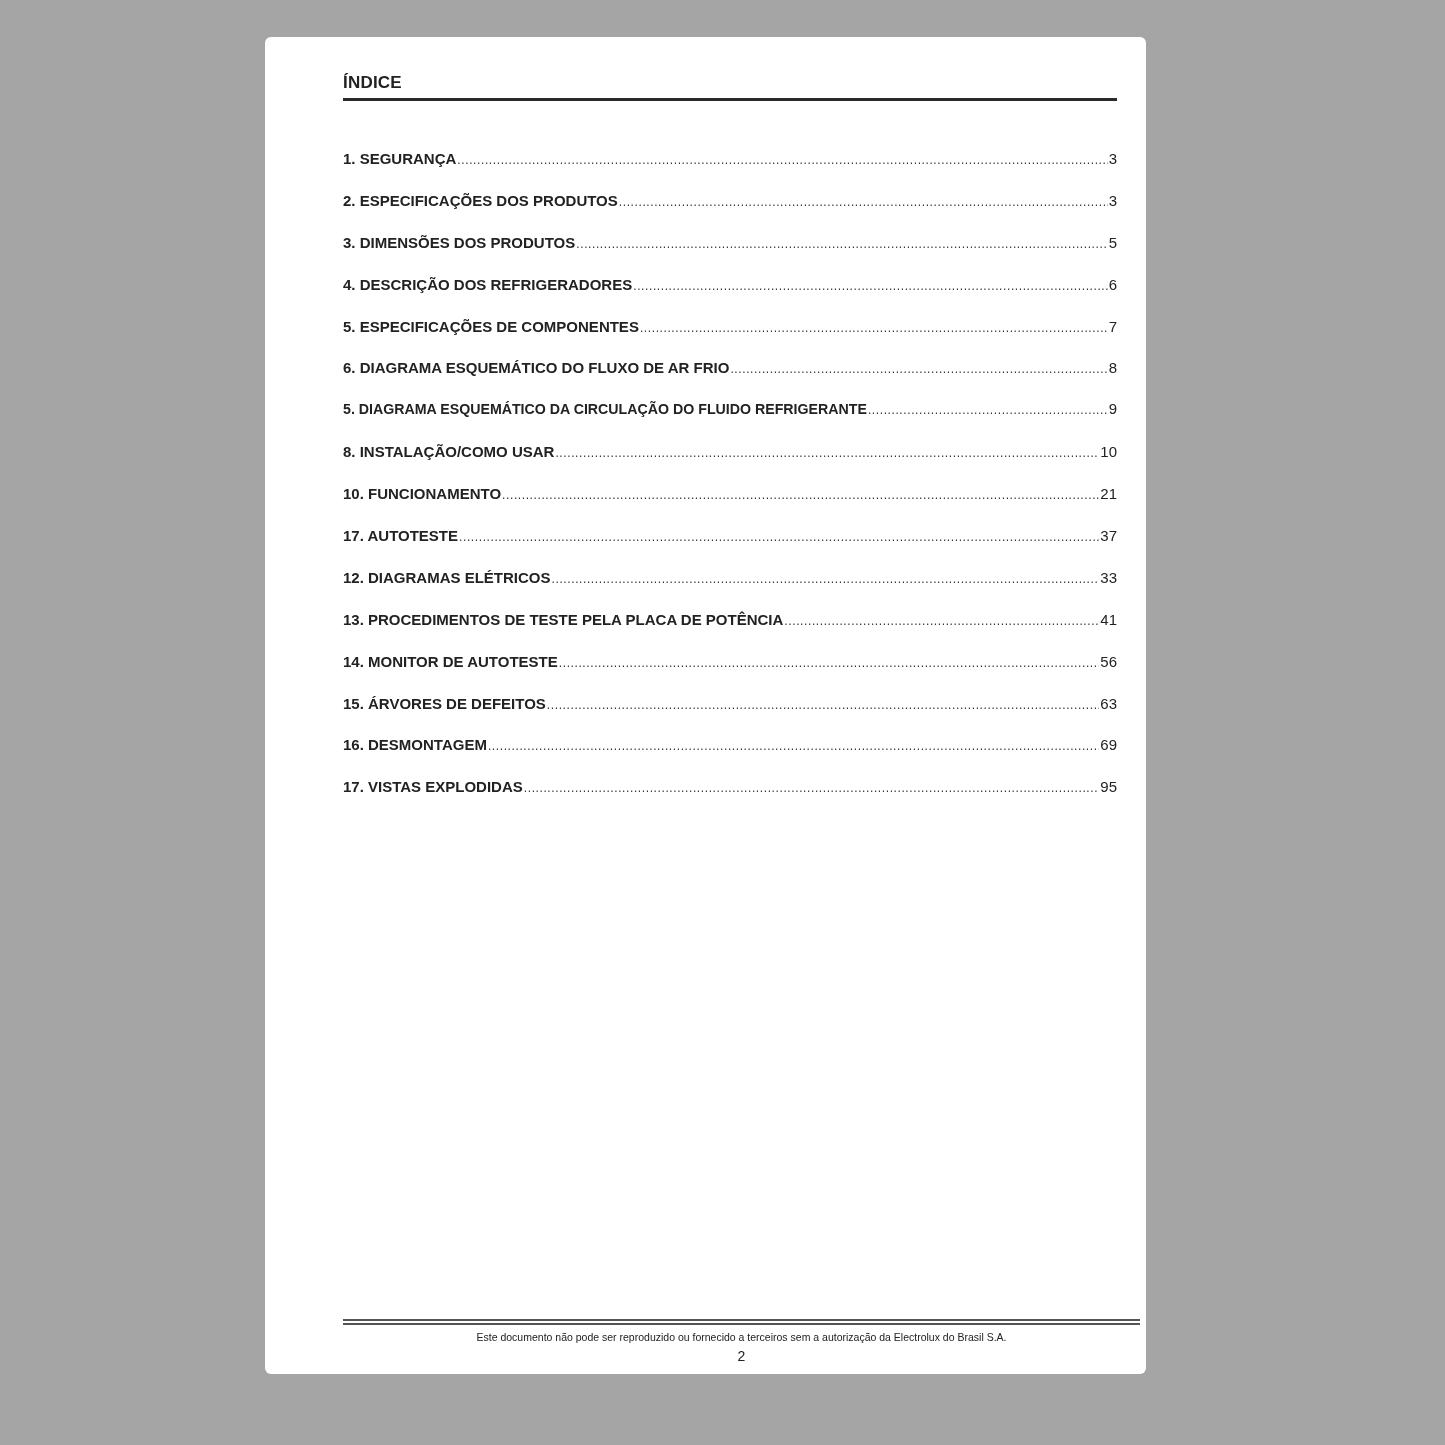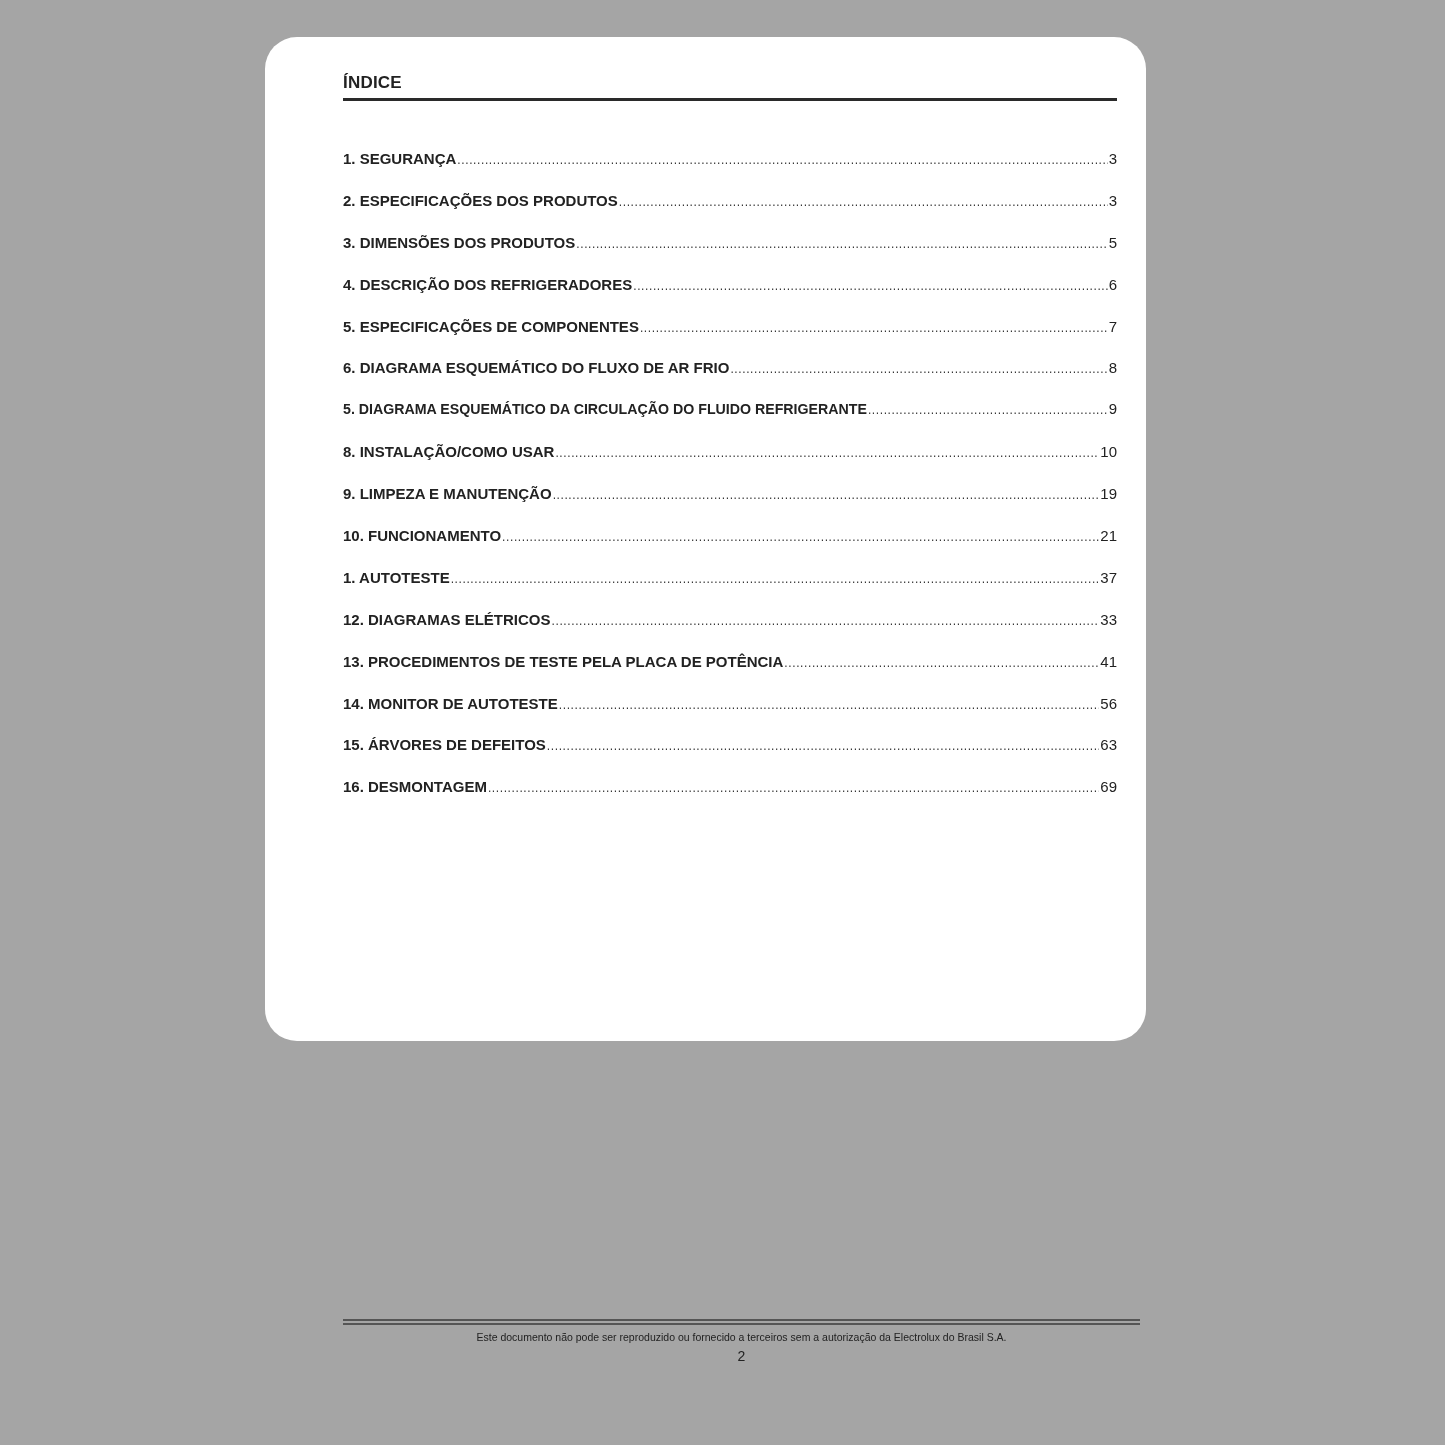--- a/index.html
+++ b/index.html
@@ -6,23 +6,23 @@
   body {
     width:1445px; height:1445px;
     background:#a5a5a5;
     position:relative;
     overflow:hidden;
     font-family:"Liberation Sans", sans-serif;
   }
   .page {
     position:absolute;
     left:265px; top:37px;
-    width:881px; height:1004px;
+    width:881px; height:1337px;
     background:#ffffff;
-    border-radius:32px;
+    border-radius:6px;
   }
   .title {
     position:absolute;
     left:78px; top:36px;
     font-size:17px; font-weight:bold;
     color:#222;
     letter-spacing:0.2px;
   }
   .title-rule {
     position:absolute;
@@ -119,31 +119,26 @@
       <span class="toc-label" style="font-size:14.2px">5. DIAGRAMA ESQUEMÁTICO DA CIRCULAÇÃO DO FLUIDO REFRIGERANTE</span>
       <span class="toc-dots"></span>
       <span class="toc-page">9</span>
     </div>
     <div class="toc-row">
       <span class="toc-label">8. INSTALAÇÃO/COMO USAR</span>
       <span class="toc-dots"></span>
       <span class="toc-page">10</span>
     </div>
     <div class="toc-row">
-      <span class="toc-label">9. LIMPEZA E MANUTENÇÃO </span>
-      <span class="toc-dots"></span>
-      <span class="toc-page">19</span>
-    </div>
-    <div class="toc-row">
       <span class="toc-label">10. FUNCIONAMENTO</span>
       <span class="toc-dots"></span>
       <span class="toc-page">21</span>
     </div>
     <div class="toc-row">
-      <span class="toc-label">1. AUTOTESTE </span>
+      <span class="toc-label">17. AUTOTESTE </span>
       <span class="toc-dots"></span>
       <span class="toc-page">37</span>
     </div>
     <div class="toc-row">
       <span class="toc-label">12. DIAGRAMAS ELÉTRICOS</span>
       <span class="toc-dots"></span>
       <span class="toc-page">33</span>
     </div>
     <div class="toc-row">
       <span class="toc-label">13. PROCEDIMENTOS DE TESTE PELA PLACA DE POTÊNCIA</span>
@@ -158,19 +153,24 @@
     <div class="toc-row">
       <span class="toc-label">15. ÁRVORES DE DEFEITOS</span>
       <span class="toc-dots"></span>
       <span class="toc-page">63</span>
     </div>
     <div class="toc-row">
       <span class="toc-label">16. DESMONTAGEM </span>
       <span class="toc-dots"></span>
       <span class="toc-page">69</span>
     </div>
+    <div class="toc-row">
+      <span class="toc-label">17. VISTAS EXPLODIDAS </span>
+      <span class="toc-dots"></span>
+      <span class="toc-page">95</span>
+    </div>
   </div>
 
   <div class="footer-rule1"></div>
   <div class="footer-rule2"></div>
   <div class="footer-note">Este documento não pode ser reproduzido ou fornecido a terceiros sem a autorização da Electrolux do Brasil S.A.</div>
   <div class="page-number">2</div>
 </div>
 
 </body></html>

